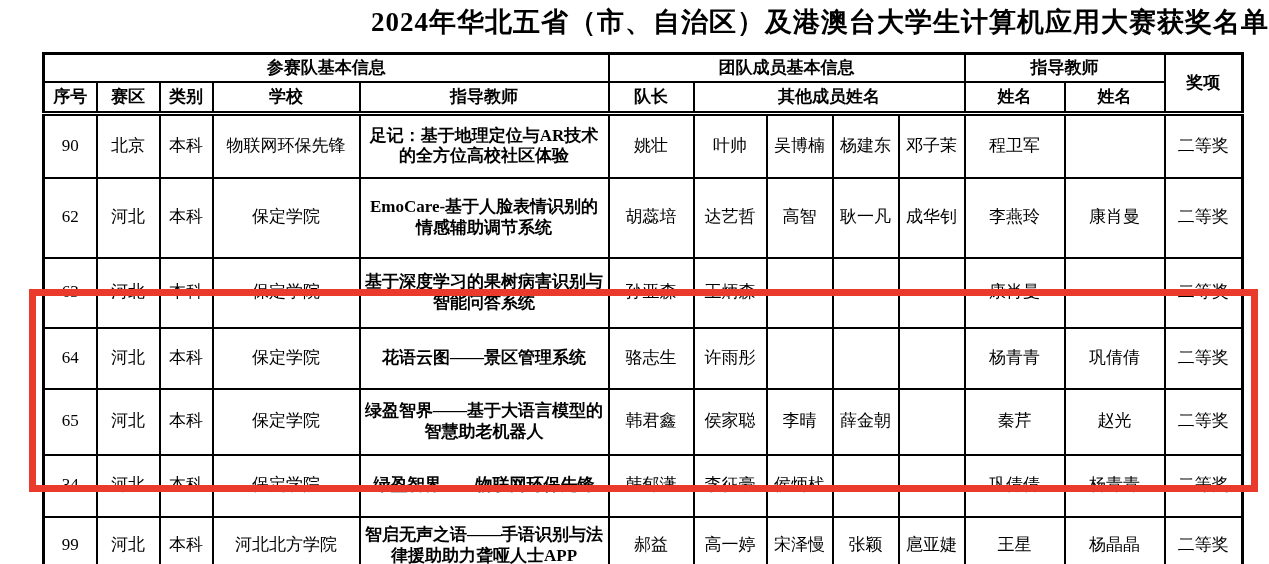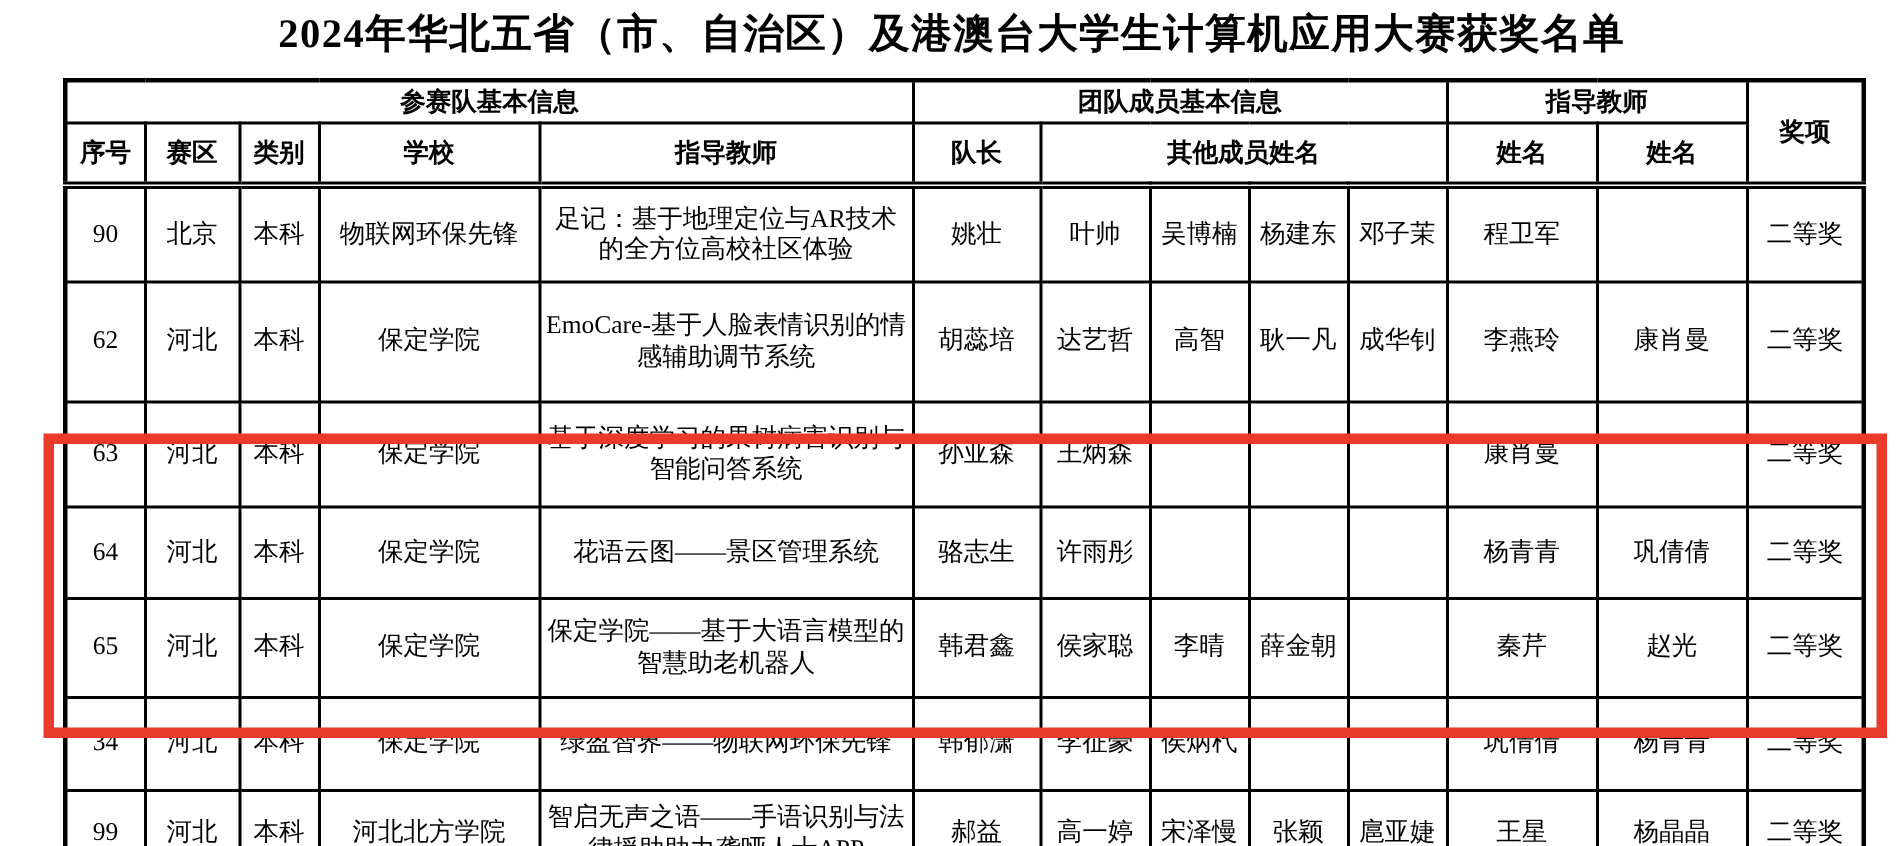--- a/index.html
+++ b/index.html
@@ -3,41 +3,41 @@
 <meta charset="utf-8">
 <style>
   html,body{margin:0;padding:0;}
   body{
     width:1269px;height:564px;overflow:hidden;background:#ffffff;
     font-family:"Liberation Serif","DejaVu Serif",serif;color:#000;
     position:relative;
   }
   .page-title{
     position:absolute;top:4px;left:0;width:100%;
-    text-align:center;font-size:27px;font-weight:bold;
+    text-align:right;font-size:27px;font-weight:bold;
     letter-spacing:1px;white-space:nowrap;
   }
   table.award-table{
     position:absolute;left:42px;top:52px;width:1199px;
     border-collapse:collapse;table-layout:fixed;
     border:3px solid #000;
   }
   .award-table th,.award-table td{
     border:2px solid #000;
     text-align:center;vertical-align:middle;
     font-size:17px;line-height:1.18;
     padding:0 2px;overflow:hidden;
     word-break:break-all;
   }
   .award-table thead th{font-weight:bold;font-size:17px;}
   .award-table tr.group-row{height:28px;}
   .award-table tr.sub-row th{border-bottom:5px double #000;}
   .award-table th.award-h{border-bottom:5px double #000;}
-  .award-table tr.sub-row{height:42px;}
-  .award-table td.project{padding:0 3px;}
+  .award-table tr.sub-row{height:32px;}
+  .award-table td.project{padding:0 3px;font-weight:bold;}
   .award-table tr.partial td{vertical-align:top;border-bottom:none;}
   .partial-text{margin-top:4px;font-size:17px;line-height:1.15;}
   .highlight-rect{
     position:absolute;left:29px;top:289px;width:1229px;height:203px;
     box-sizing:border-box;border:7px solid #e93a2b;
     pointer-events:none;
   }
 </style>
 </head>
 <body>
@@ -138,21 +138,21 @@
         <td></td>
         <td>杨青青</td>
         <td>巩倩倩</td>
         <td>二等奖</td>
       </tr>
       <tr style="height: 66px;">
         <td>65</td>
         <td>河北</td>
         <td>本科</td>
         <td>保定学院</td>
-        <td class="project">保定学院——基于大语言模型的智慧助老机器人</td>
+        <td class="project">绿盈智界——基于大语言模型的智慧助老机器人</td>
         <td>韩君鑫</td>
         <td>侯家聪</td>
         <td>李晴</td>
         <td>薛金朝</td>
         <td></td>
         <td>秦芹</td>
         <td>赵光</td>
         <td>二等奖</td>
       </tr>
       <tr style="height: 62px;">

